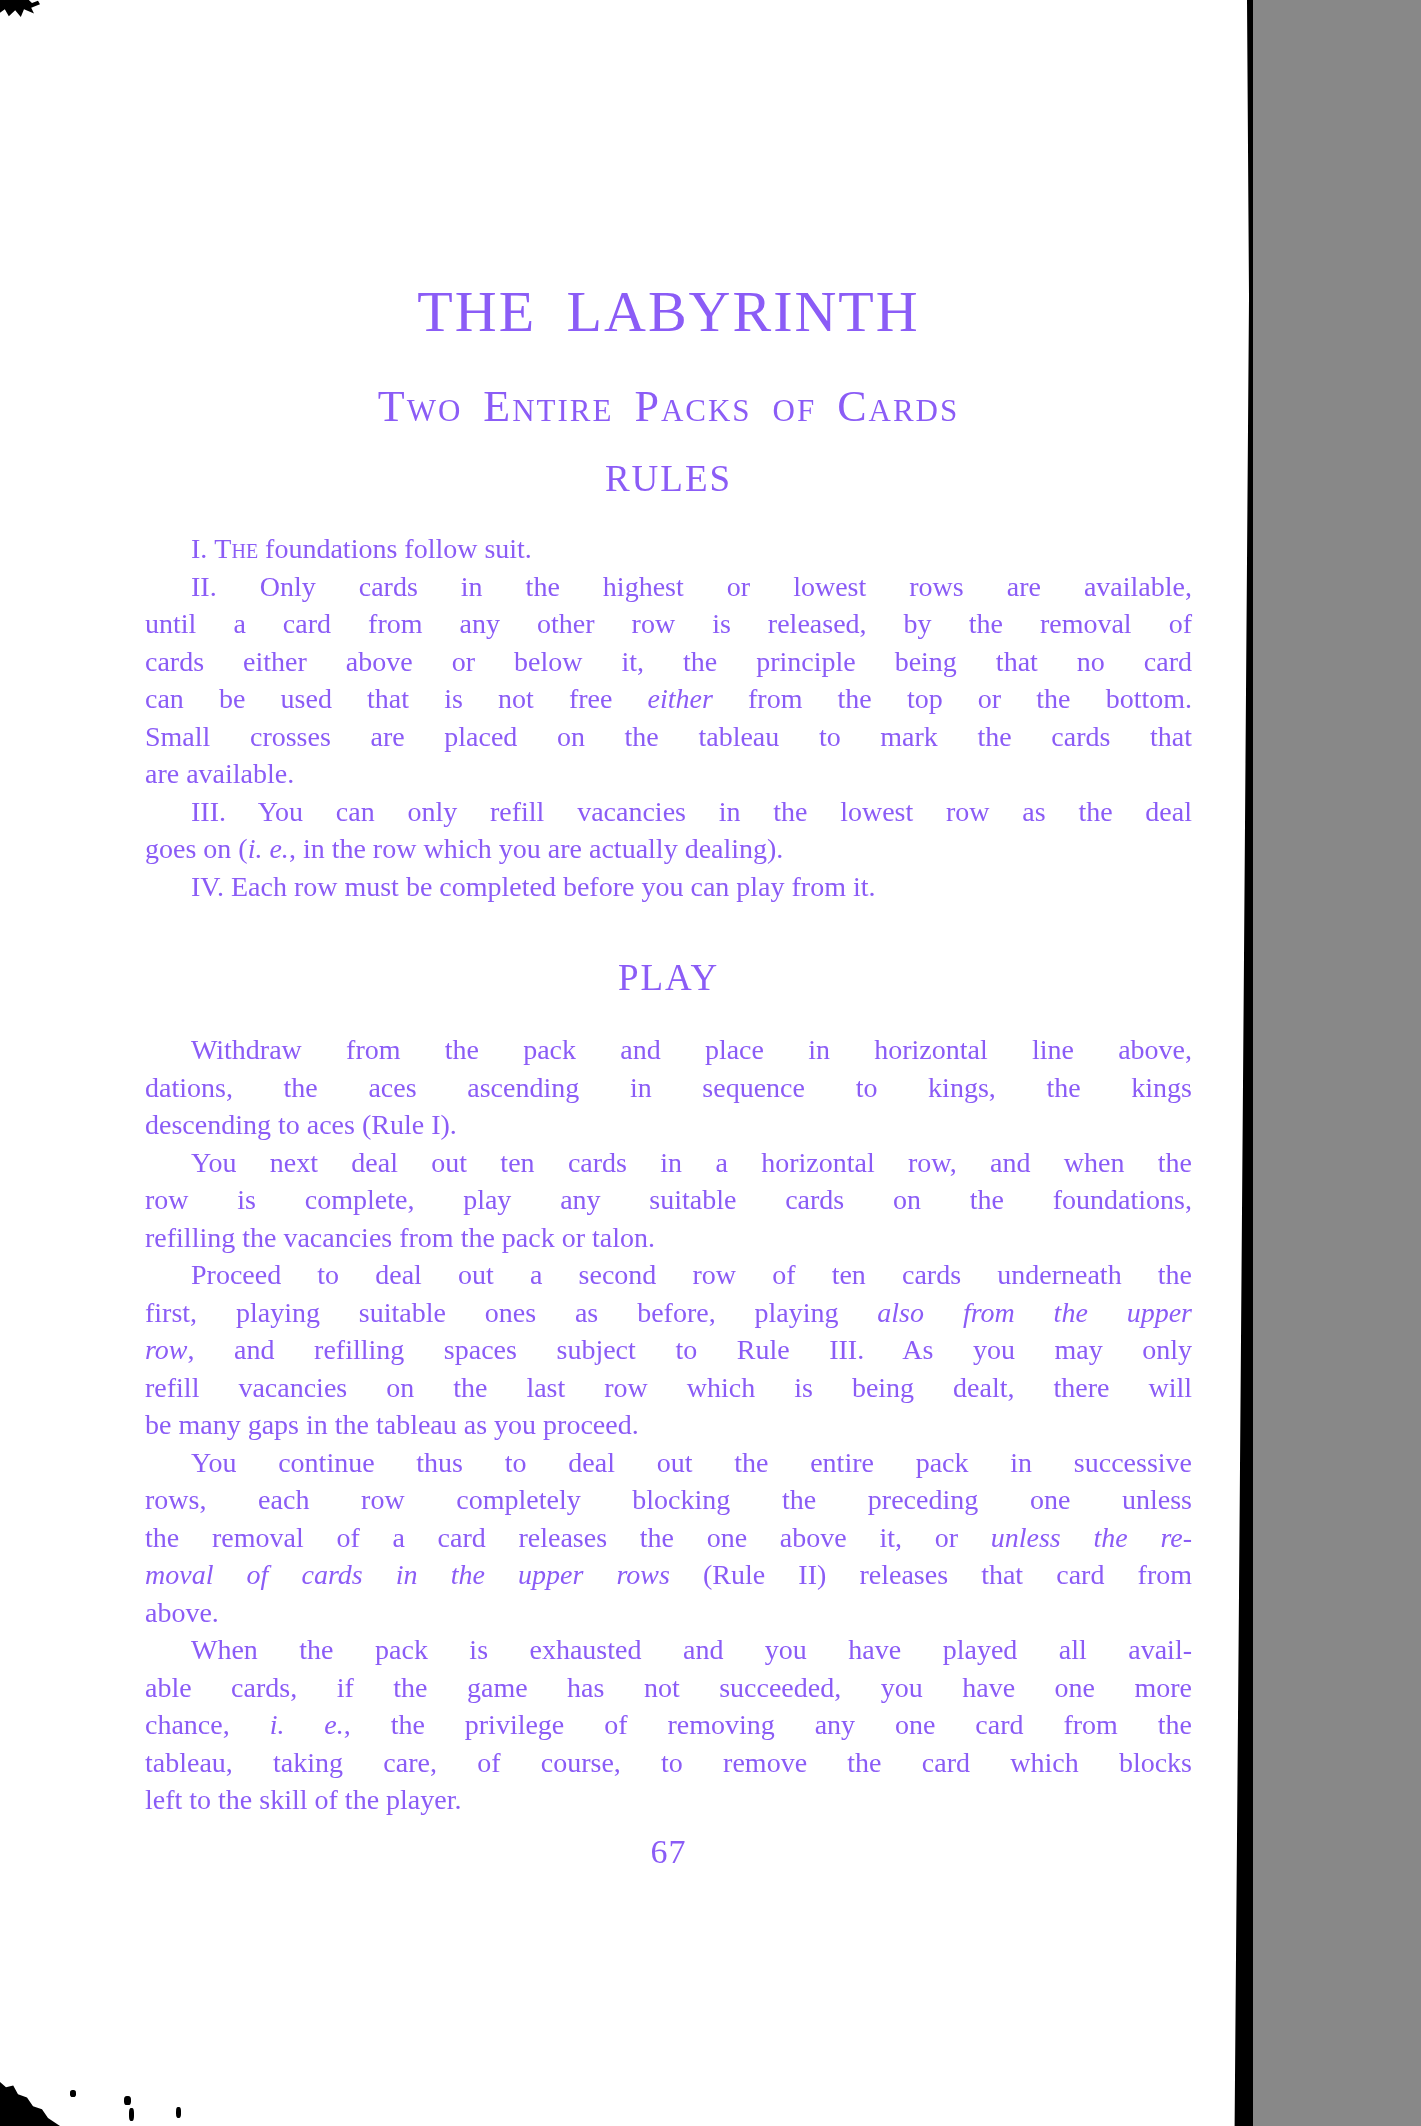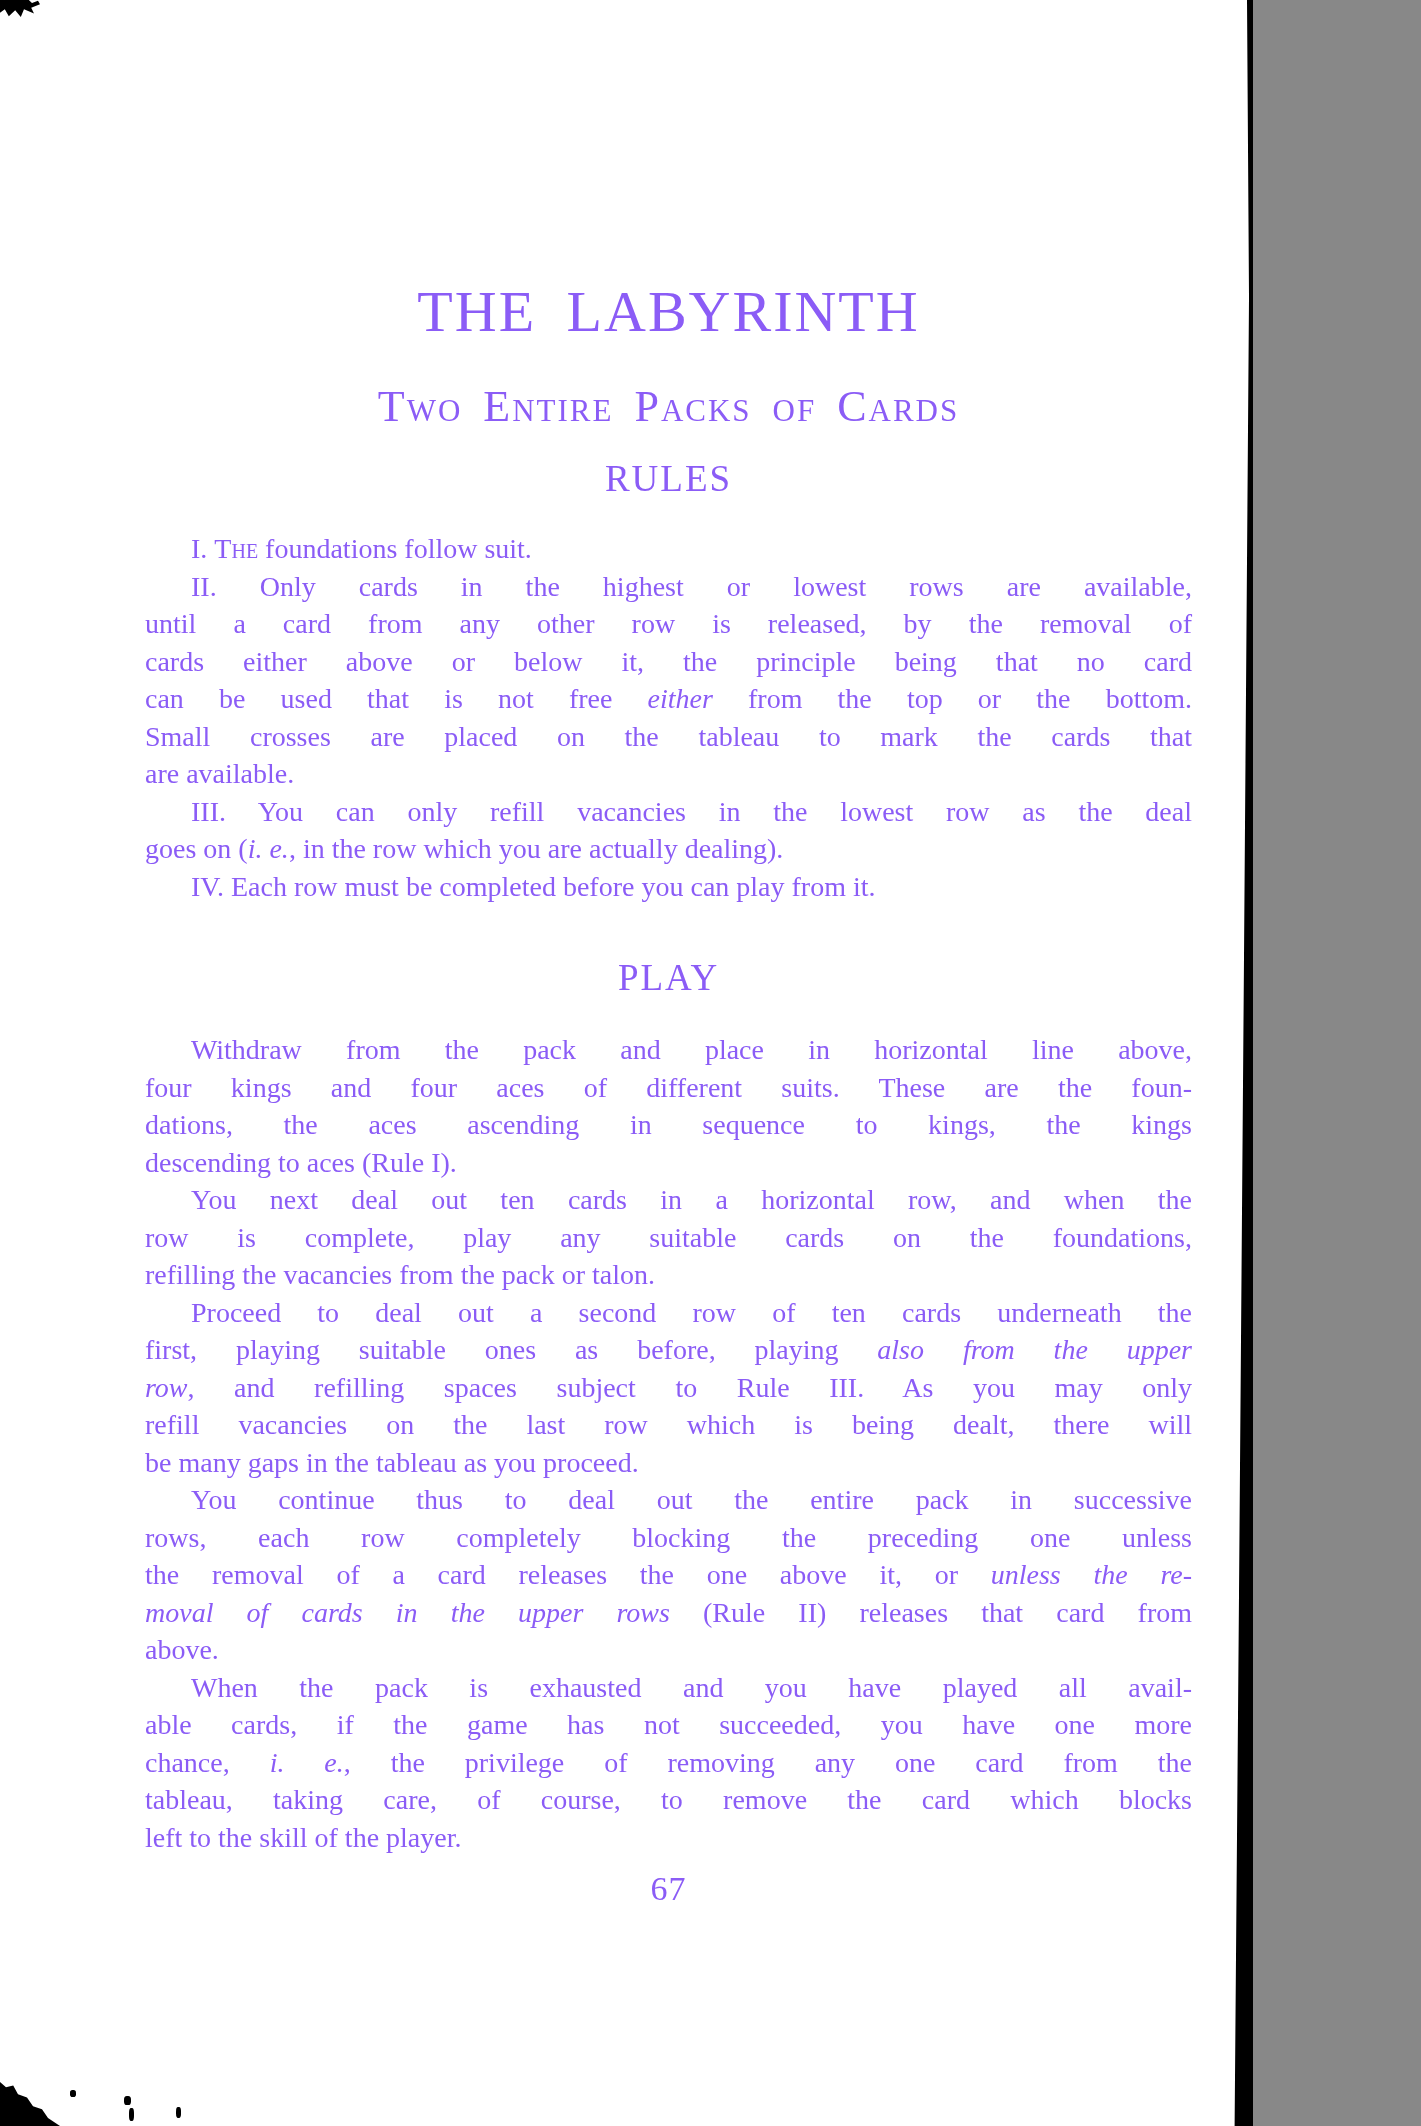--- a/index.html
+++ b/index.html
@@ -97,21 +97,20 @@
       <div class="ln j indent"><span>III. You can only refill vacancies in the lowest row as the deal</span></div>
       <div class="ln last"><span>goes on (</span><span class="it">i. e.</span><span>, in the row which you are actually dealing).</span></div>
 
       <div class="ln last indent"><span>IV. Each row must be completed before you can play from it.</span></div>
     </div>
 
     <div class="sec-heading play-heading">PLAY</div>
 
     <div class="play-body">
       <div class="ln j indent"><span>Withdraw from the pack and place in horizontal line above,</span></div>
-      <div class="ln j"><span>four kings and four aces of different suits. These are the foun-</span></div>
       <div class="ln j"><span>dations, the aces ascending in sequence to kings, the kings</span></div>
       <div class="ln last"><span>descending to aces (Rule I).</span></div>
 
       <div class="ln j indent"><span>You next deal out ten cards in a horizontal row, and when the</span></div>
       <div class="ln j"><span>row is complete, play any suitable cards on the foundations,</span></div>
       <div class="ln last"><span>refilling the vacancies from the pack or talon.</span></div>
 
       <div class="ln j indent"><span>Proceed to deal out a second row of ten cards underneath the</span></div>
       <div class="ln j"><span>first, playing suitable ones as before, playing </span><span class="it">also from the upper</span></div>
       <div class="ln j"><span class="it">row</span><span>, and refilling spaces subject to Rule III. As you may only</span></div>

